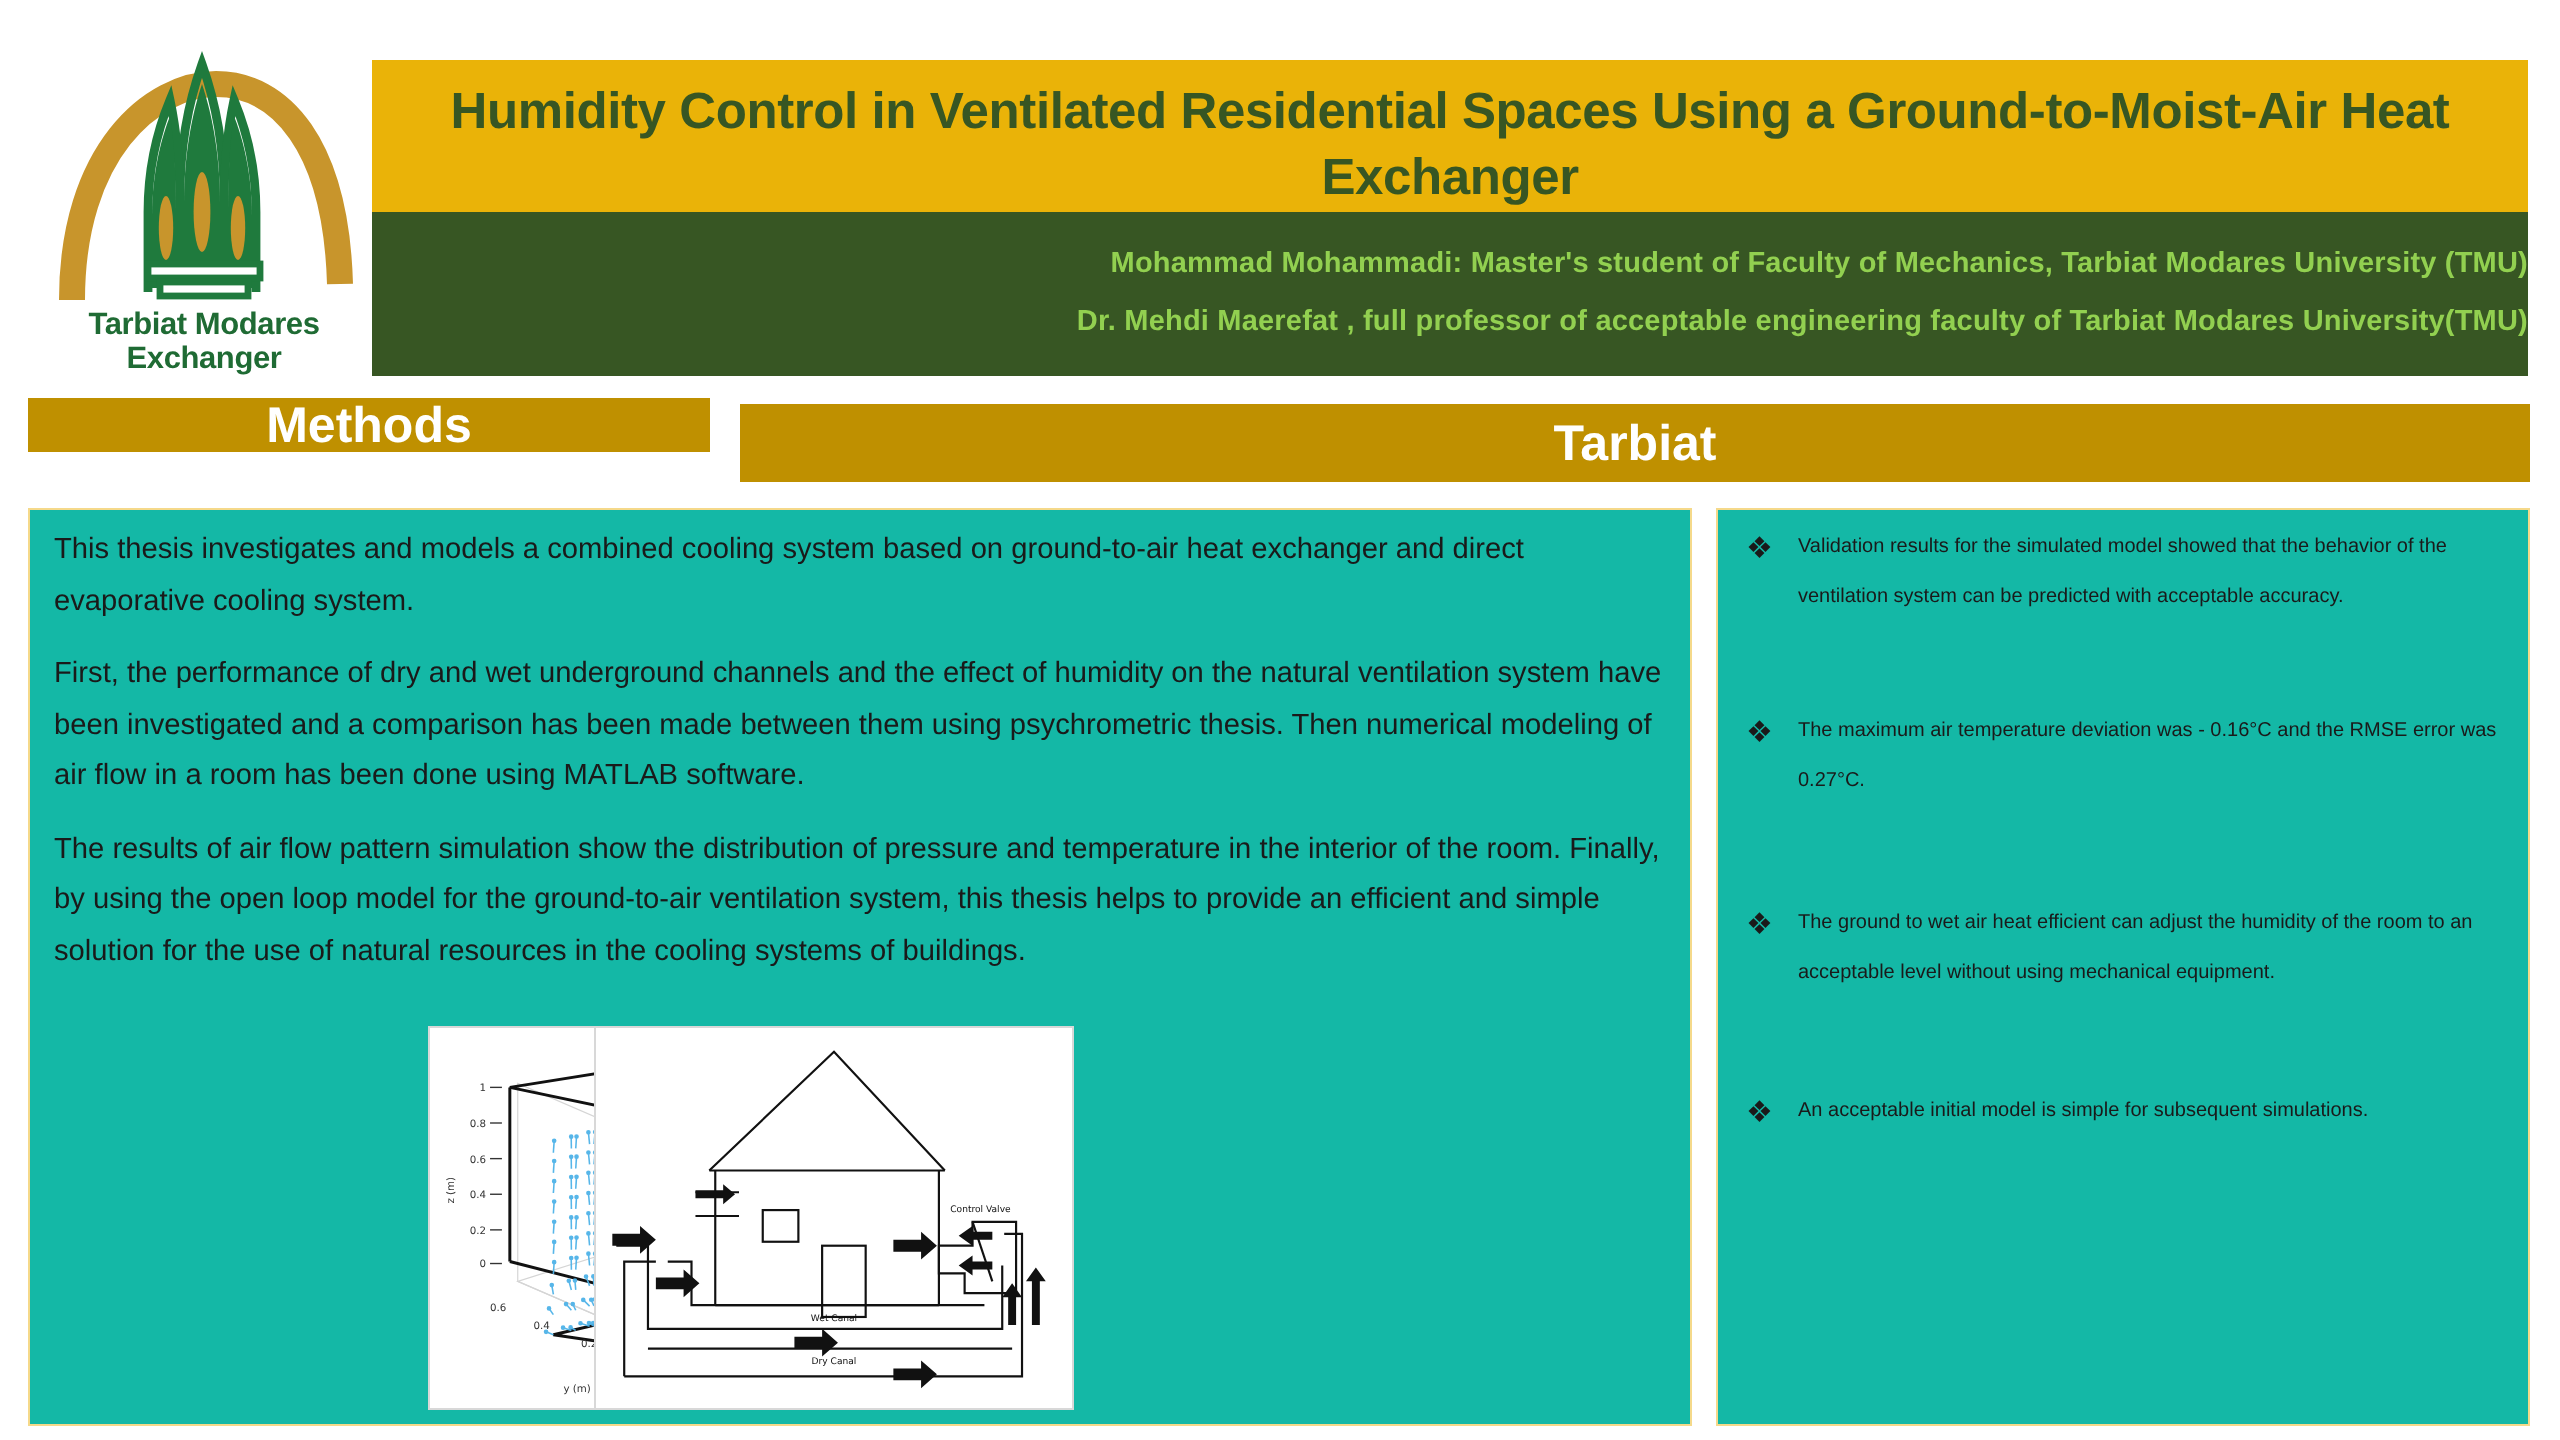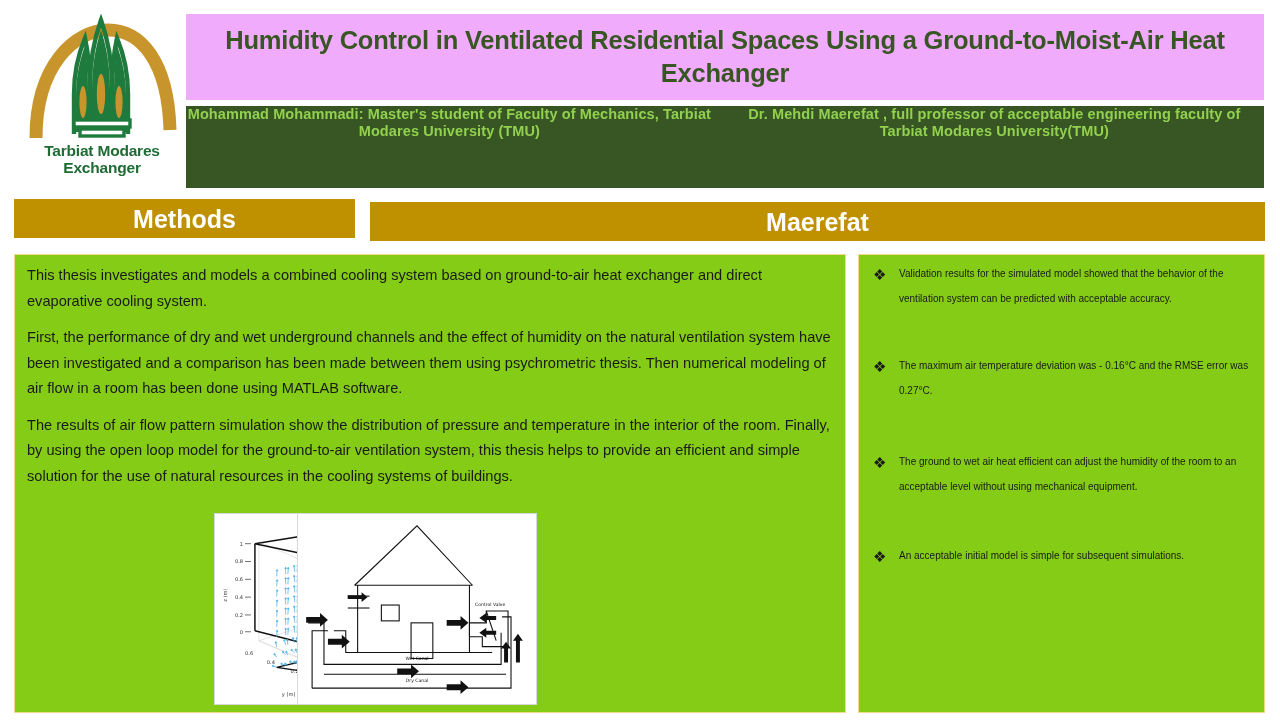--- a/index.html
+++ b/index.html
@@ -7,67 +7,67 @@
     width:1280px;height:720px;
     background:#ffffff;
     font-family:"Liberation Sans", sans-serif;
     overflow:hidden;
     position:relative;
   }
   .poster{position:relative;width:1280px;height:720px;}
 
   
   .logo-box{
-    position:absolute;left:22px;top:12px;width:160px;height:178px;
+    position:absolute;left:22px;top:24px;width:160px;height:178px;
   }
   .logo-svg{display:block;width:160px;height:132px;}
   .logo-text{
     text-align:center;color:#1F6B34;font-weight:bold;
     font-size:15.5px;line-height:17px;letter-spacing:-0.2px;
     margin-top:-2px;
   }
 
   .title-band{
-    position:absolute;left:186px;top:14px;width:1078px;height:86px;
-    background:#f0abfc;display:flex;align-items:center;justify-content:center;
+    position:absolute;left:186px;top:30px;width:1078px;height:86px;
+    background:#eab308;display:flex;align-items:center;justify-content:center;
     box-sizing:border-box;padding:0 14px;
   }
   .title-band h1{
     margin:0;color:#375623;font-weight:bold;
     font-size:25.5px;line-height:33px;text-align:center;
     letter-spacing:-0.2px;
   }
 
   .authors-band{
     position:absolute;left:186px;top:106px;width:1078px;height:82px;
     background:#375623;box-sizing:border-box;
-    display:flex;justify-content:center;align-items:flex-start;
+    display:flex;flex-direction:column;justify-content:center;align-items:flex-end;
     gap:12px;
   }
   .authors-band p{
     margin:0;color:#92D050;font-weight:bold;
     font-size:14.5px;line-height:17px;text-align:center;
     letter-spacing:0.1px;
   }
 
   
   .bar{
     position:absolute;background:#BF9000;
     display:flex;align-items:center;justify-content:center;
     box-sizing:border-box;
   }
   .bar span{
     color:#ffffff;font-weight:bold;font-size:25px;line-height:26px;
   }
-  #bar-methods{left:14px;top:199px;width:341px;height:39px;}
+  #bar-methods{left:14px;top:199px;width:341px;height:27px;}
   #bar-outcomes{left:370px;top:202px;width:895px;height:39px;}
 
   
   .panel{
-    position:absolute;background:#84cc16;
+    position:absolute;background:#14b8a6;
     border:1px solid #F5D98A;box-sizing:border-box;
   }
   #panel-methods{left:14px;top:254px;width:832px;height:459px;}
   #panel-outcomes{left:858px;top:254px;width:407px;height:459px;}
 
   .methods-text{
     position:absolute;left:12px;top:8px;right:10px;
     color:#1a1a1a;font-size:14.6px;line-height:25.5px;
   }
   .methods-text p{margin:0 0 11px 0;}
@@ -141,21 +141,21 @@
 
   <div class="authors-band">
     <p>Mohammad  Mohammadi: Master's student of Faculty of Mechanics, Tarbiat  Modares  University  (TMU)</p>
     <p>Dr. Mehdi Maerefat , full professor of acceptable engineering faculty of Tarbiat  Modares  University(TMU)</p>
   </div>
 
   <div class="bar" id="bar-methods">
     <span>Methods</span>
   </div>
   <div class="bar" id="bar-outcomes">
-    <span>Maerefat</span>
+    <span>Tarbiat</span>
   </div>
 
   <div class="panel" id="panel-methods">
     <div class="methods-text">
       <p>This thesis investigates and models a combined cooling system based on ground-to-air heat exchanger and direct evaporative cooling system.</p>
       <p> First, the performance of dry and wet underground channels and the effect of humidity on the natural ventilation system have been investigated and a comparison has been made between them using psychrometric thesis. Then numerical modeling of air flow in a room has been done using MATLAB software.</p>
       <p> The results of air flow pattern simulation show the distribution of pressure and temperature in the interior of the room. Finally, by using the open loop model for the ground-to-air ventilation system, this thesis helps to provide an efficient and simple solution for the use of natural resources in the cooling systems of buildings.</p>
     </div>
 
     <div class="fig" id="fig-quiver">

